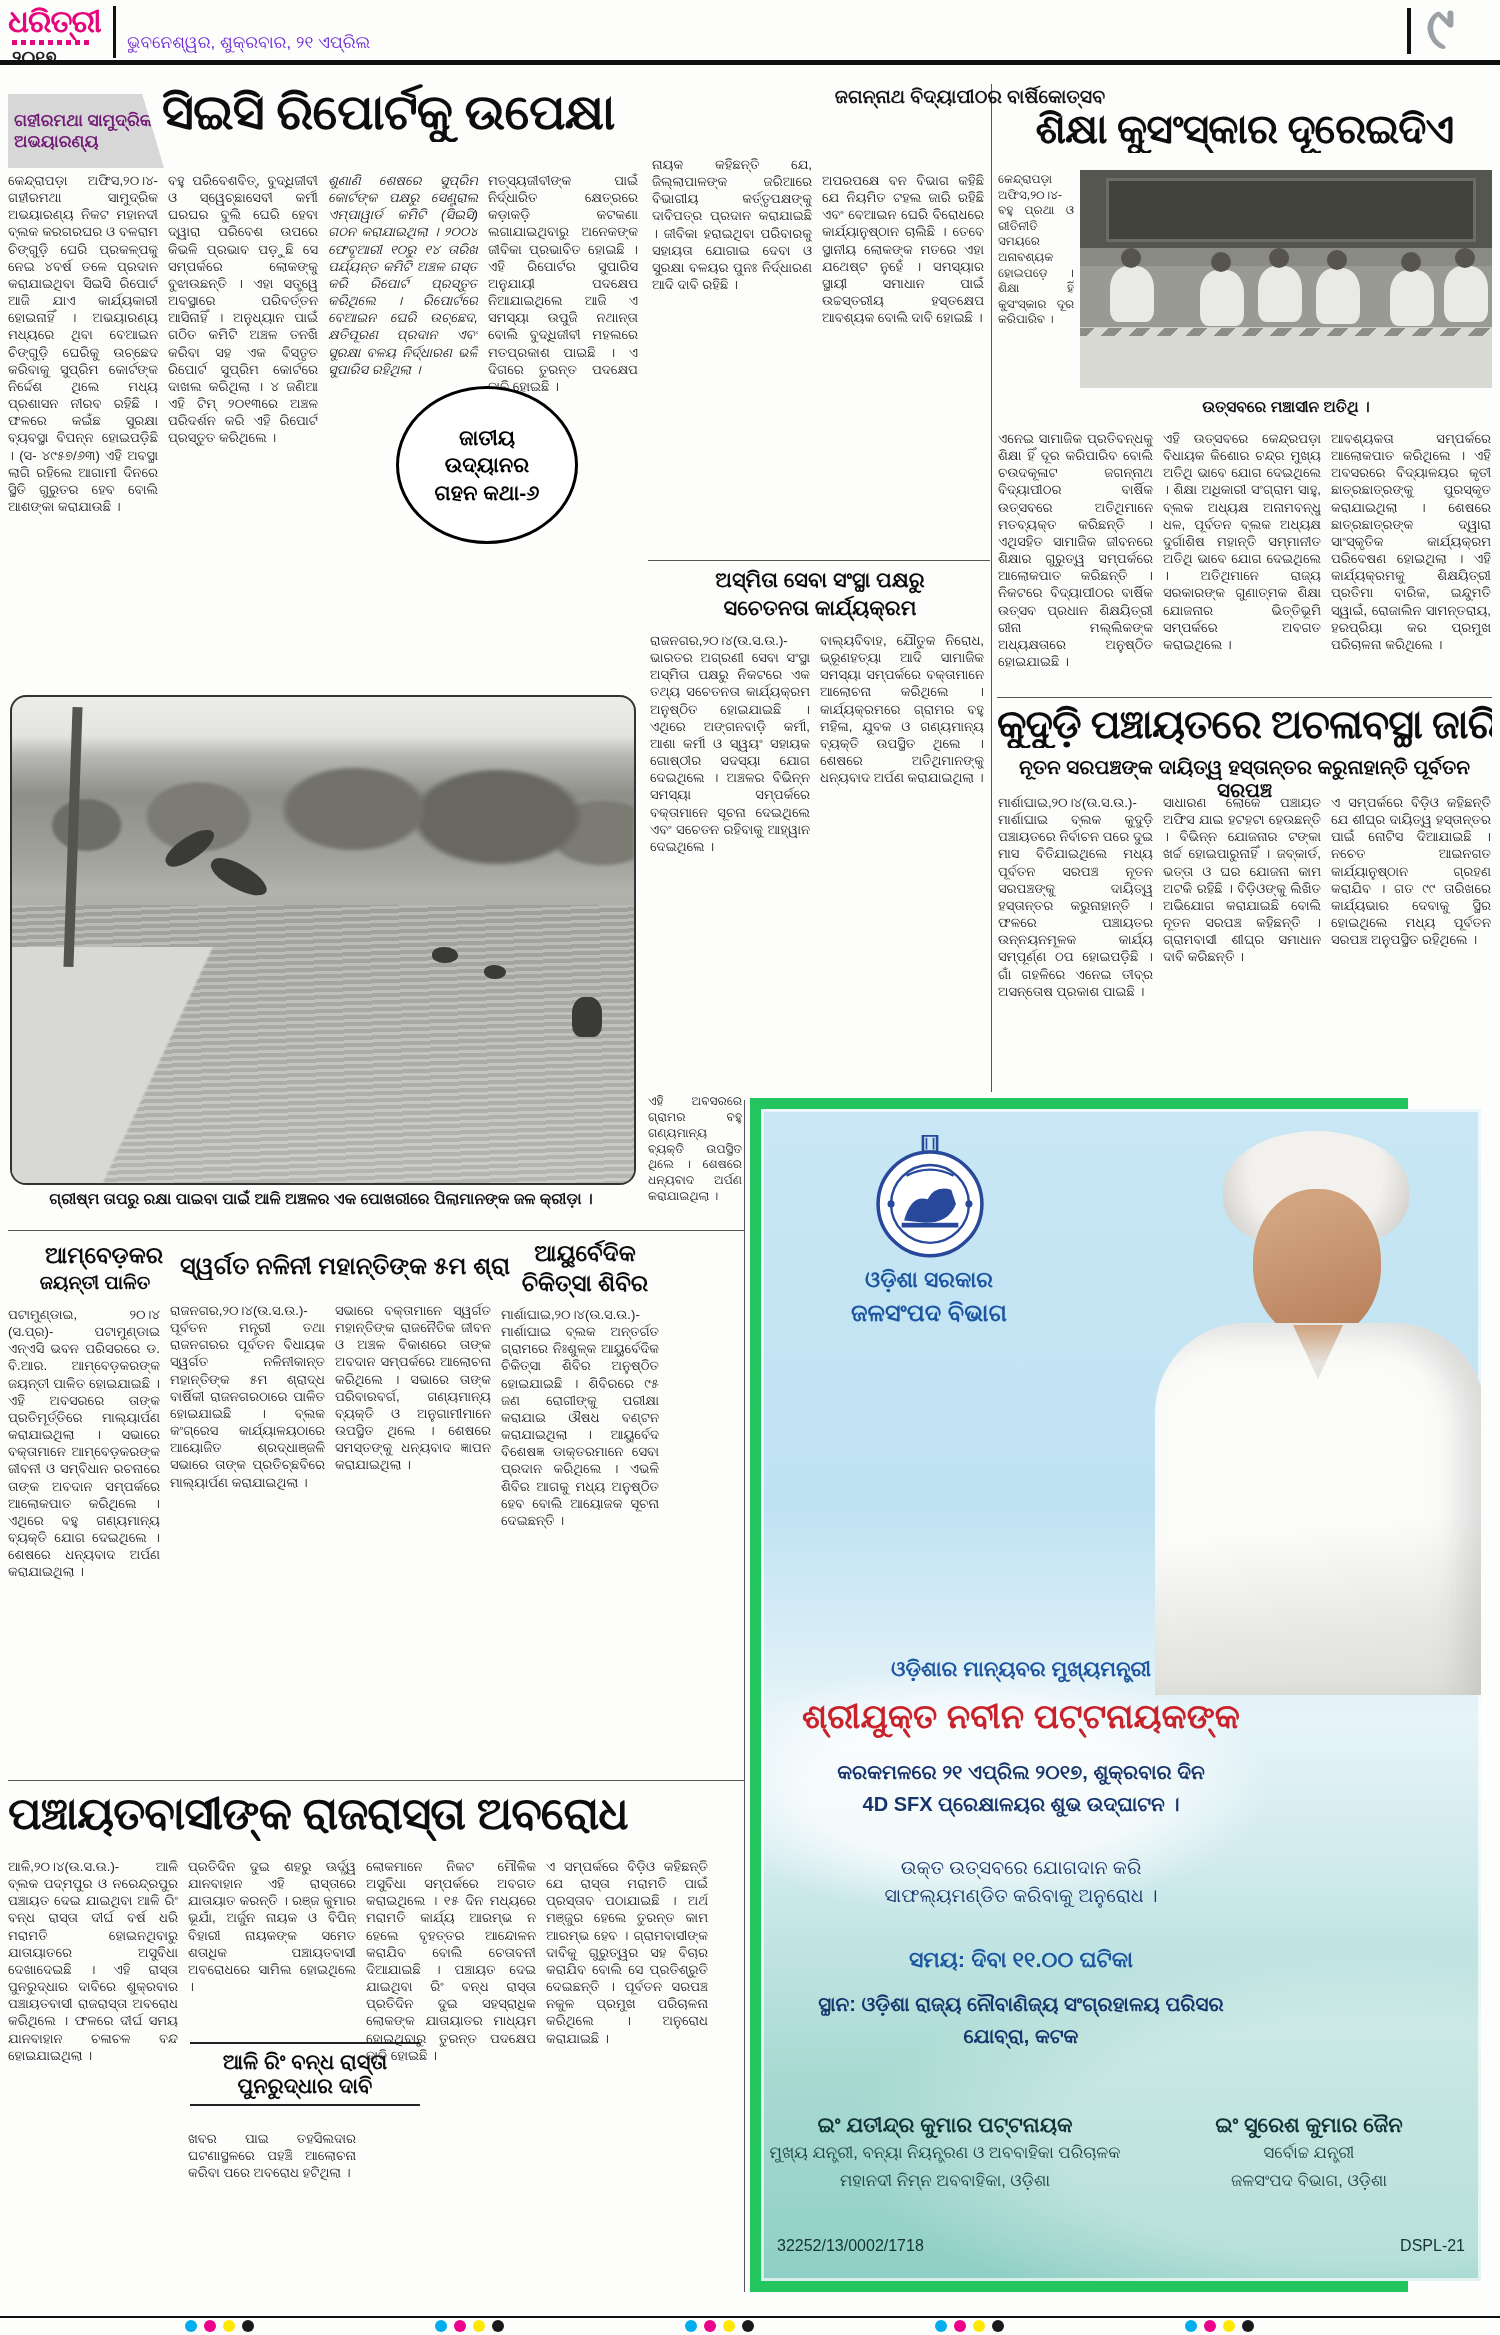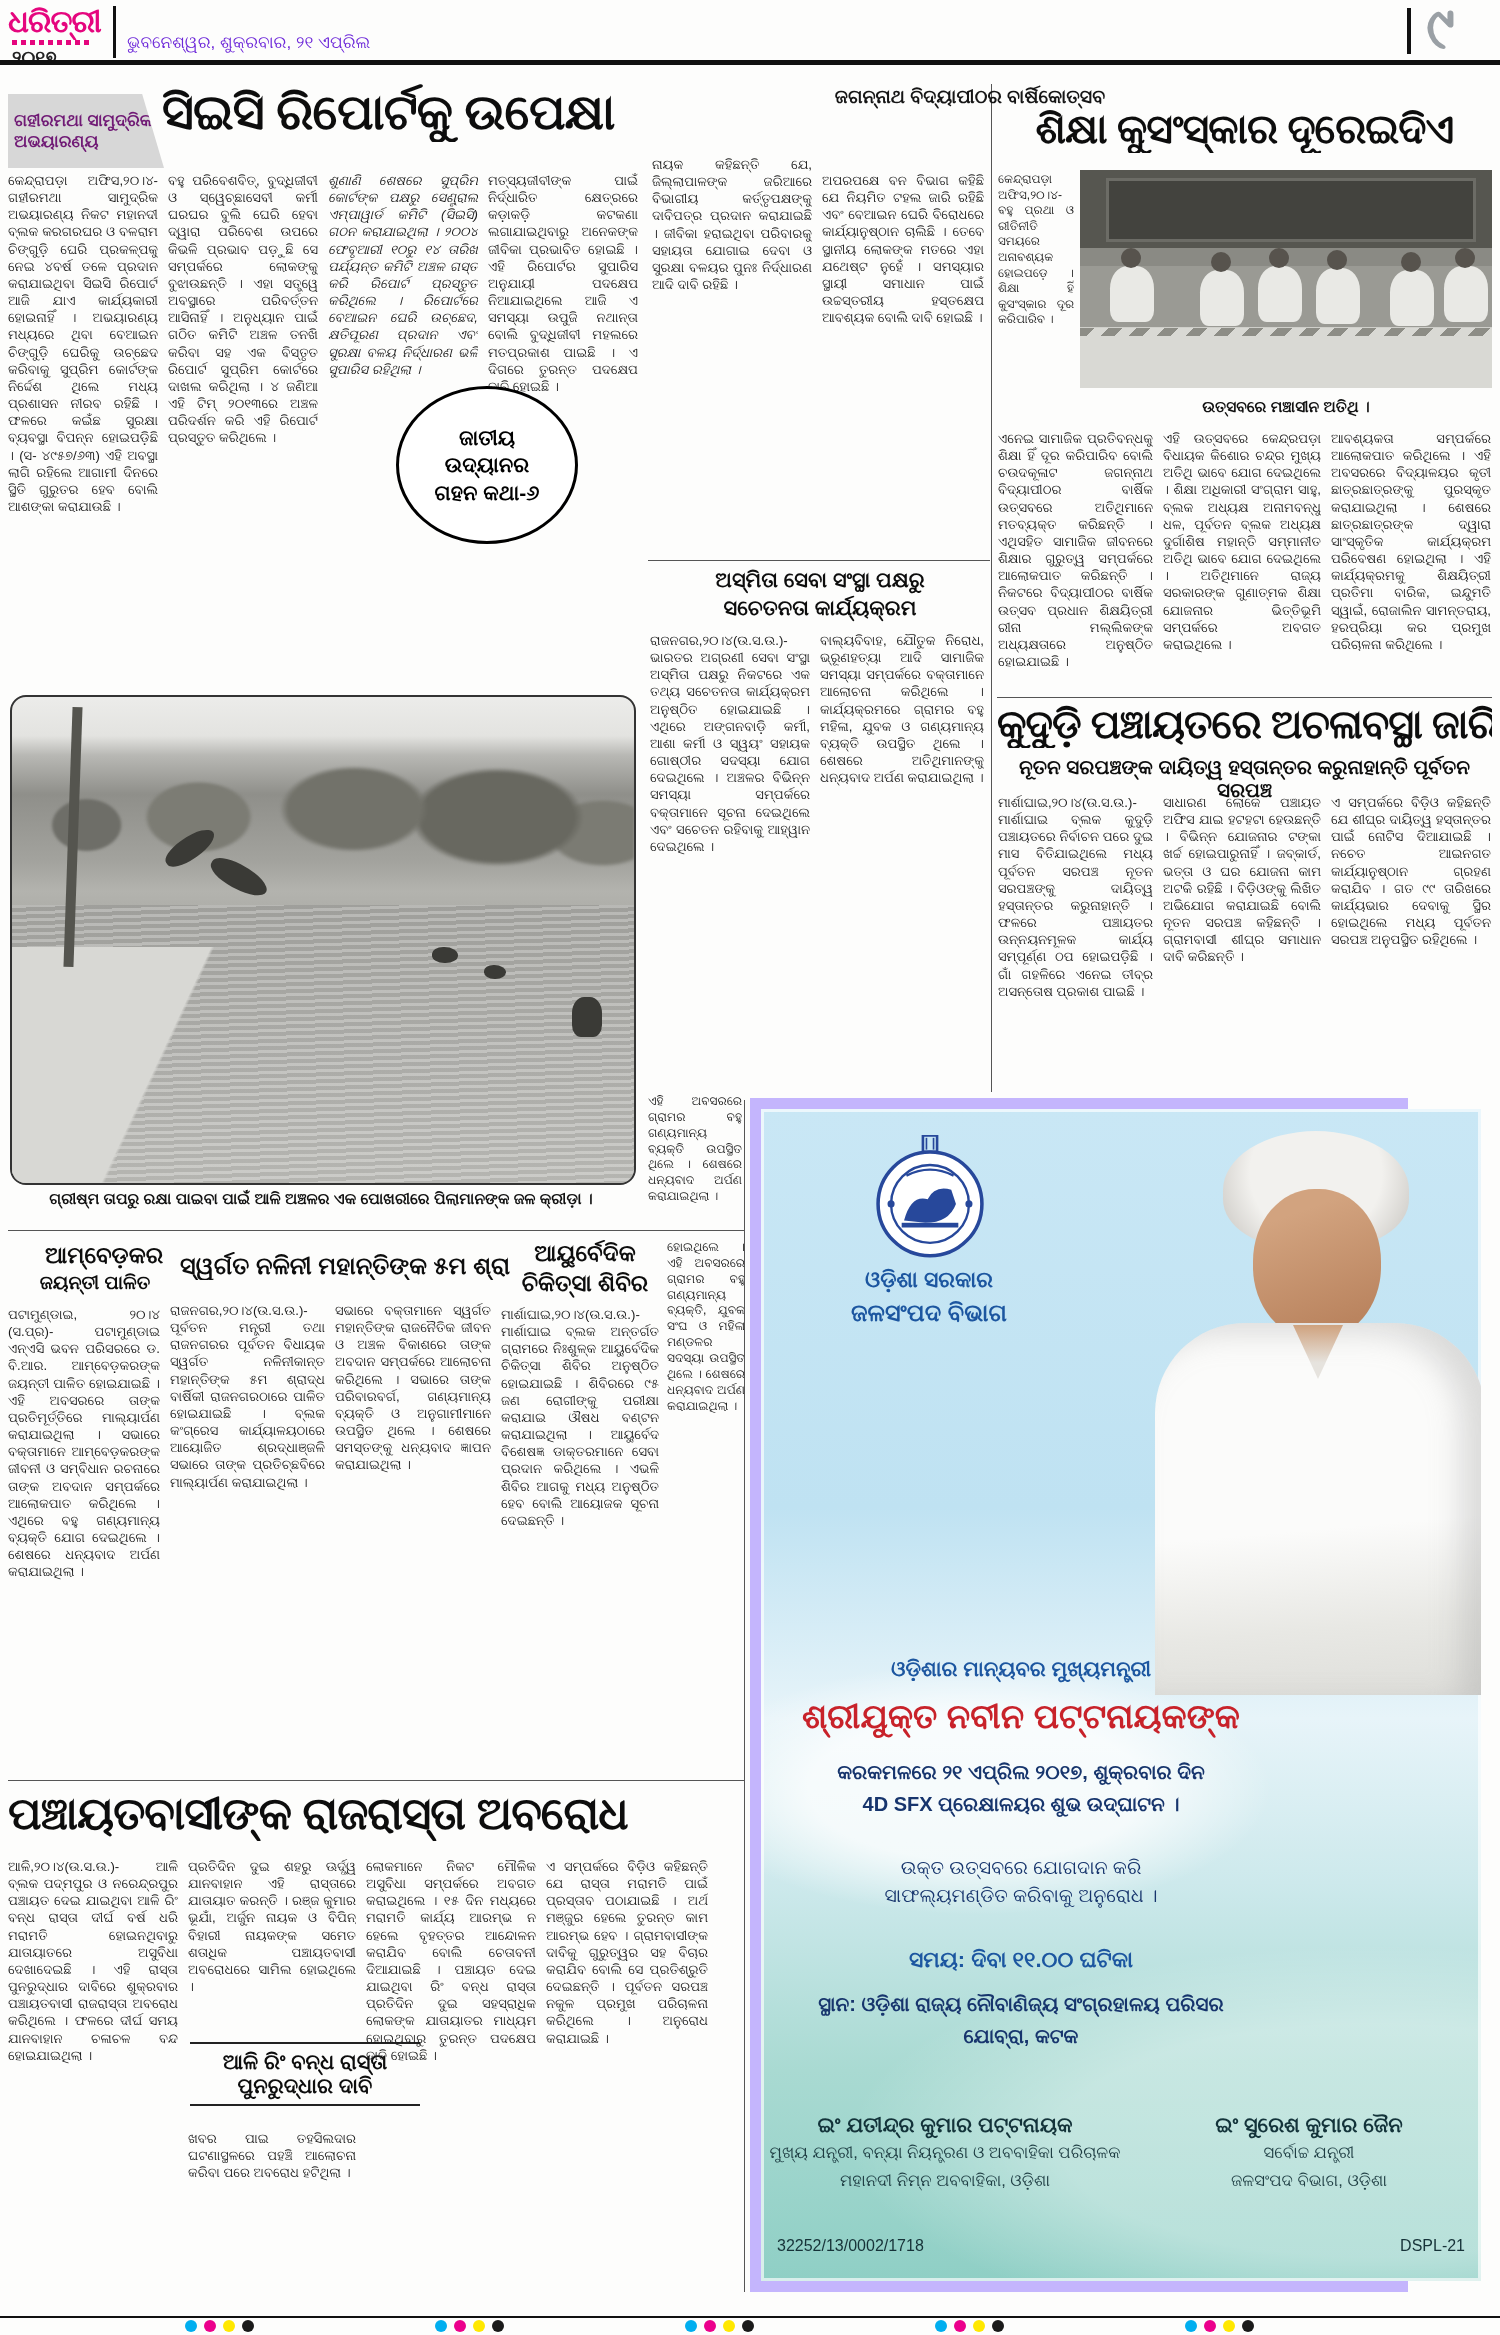--- a/index.html
+++ b/index.html
@@ -57,21 +57,21 @@
       background:linear-gradient(180deg,#565650 0 36%,#8a8a84 36% 44%,#9a9a94 44% 72%,#cfcfca 72% 100%);}
   .banner-photo .banner{position:absolute;left:26px;top:8px;width:370px;height:64px;
       background:#43433e;box-shadow:inset 0 0 0 3px #6c6c66;}
   .banner-photo .tablecloth{position:absolute;left:0;bottom:0;width:100%;height:52px;
       background:#d9d9d4;}
   .banner-photo .zigzag{position:absolute;left:0;bottom:44px;width:100%;height:16px;
       background:repeating-linear-gradient(135deg,#8d8d86 0 10px,#d9d9d4 10px 20px);}
   .person{position:absolute;width:44px;height:56px;background:#e9e9e5;border-radius:40% 40% 20% 20%;}
   .person:before{content:"";position:absolute;left:11px;top:-18px;width:20px;height:20px;border-radius:50%;background:#57534d;}
   
-  .ad-box{left:750px;top:1098px;width:658px;height:1194px;background:#c4b5fd;padding:0;}
+  .ad-box{left:750px;top:1098px;width:658px;height:1194px;background:#22c55e;padding:0;}
   .ad-inner{position:absolute;left:11px;top:11px;width:720px;height:1172px;
       background:
         radial-gradient(420px 180px at 30% 58%,rgba(255,255,255,.75) 0 40%,transparent 70%),
         radial-gradient(700px 260px at 85% 88%,rgba(255,255,255,.35) 0 45%,transparent 75%),
         linear-gradient(180deg,#c9e7f5 0%,#bfe2f2 34%,#e7f4f9 52%,#cde9ec 66%,#a9dad2 82%,#8fcfc5 100%);
       box-shadow:inset 0 0 0 3px rgba(255,255,255,.65);overflow:hidden;}
   .ad-t{position:absolute;text-align:center;}
   .blue{color:#1c56a0;} .navy{color:#17356d;} .red{color:#c8222a;}
   .cm-portrait{position:absolute;left:390px;top:6px;width:330px;height:580px;overflow:hidden;}
   .cm-hair{position:absolute;left:72px;top:16px;width:186px;height:118px;border-radius:50% 50% 42% 42%;
@@ -181,21 +181,20 @@
   <div class="col" style="left:8px;top:1306px;width:152px;height:466px;">ପଟାମୁଣ୍ଡାଇ, ୨୦।୪ (ସ.ପ୍ର)- ପଟାମୁଣ୍ଡାଇ ଏନ୍‌ଏସି ଭବନ ପରିସରରେ ଡ. ବି.ଆର. ଆମ୍ବେଡ଼କରଙ୍କ ଜୟନ୍ତୀ ପାଳିତ ହୋଇଯାଇଛି । ଏହି ଅବସରରେ ତାଙ୍କ ପ୍ରତିମୂର୍ତ୍ତିରେ ମାଲ୍ୟାର୍ପଣ କରାଯାଇଥିଲା । ସଭାରେ ବକ୍ତାମାନେ ଆମ୍ବେଡ଼କରଙ୍କ ଜୀବନୀ ଓ ସମ୍ବିଧାନ ରଚନାରେ ତାଙ୍କ ଅବଦାନ ସମ୍ପର୍କରେ ଆଲୋକପାତ କରିଥିଲେ । ଏଥିରେ ବହୁ ଗଣ୍ୟମାନ୍ୟ ବ୍ୟକ୍ତି ଯୋଗ ଦେଇଥିଲେ । ଶେଷରେ ଧନ୍ୟବାଦ ଅର୍ପଣ କରାଯାଇଥିଲା ।</div>
 
   <div class="abs subhead" style="left:180px;top:1252px;width:330px;font-size:24px;white-space:nowrap;overflow:hidden;">ସ୍ୱର୍ଗତ ନଳିନୀ ମହାନ୍ତିଙ୍କ ୫ମ ଶ୍ରାଦ୍ଧ ବାର୍ଷିକୀ</div>
   <div class="col" style="left:170px;top:1302px;width:155px;height:470px;">ରାଜନଗର,୨୦।୪(ଉ.ସ.ଉ.)- ପୂର୍ବତନ ମନ୍ତ୍ରୀ ତଥା ରାଜନଗରର ପୂର୍ବତନ ବିଧାୟକ ସ୍ୱର୍ଗତ ନଳିନୀକାନ୍ତ ମହାନ୍ତିଙ୍କ ୫ମ ଶ୍ରାଦ୍ଧ ବାର୍ଷିକୀ ରାଜନଗରଠାରେ ପାଳିତ ହୋଇଯାଇଛି । ବ୍ଲକ କଂଗ୍ରେସ କାର୍ଯ୍ୟାଳୟଠାରେ ଆୟୋଜିତ ଶ୍ରଦ୍ଧାଞ୍ଜଳି ସଭାରେ ତାଙ୍କ ପ୍ରତିଚ୍ଛବିରେ ମାଲ୍ୟାର୍ପଣ କରାଯାଇଥିଲା ।</div>
   <div class="col" style="left:335px;top:1302px;width:156px;height:470px;">ସଭାରେ ବକ୍ତାମାନେ ସ୍ୱର୍ଗତ ମହାନ୍ତିଙ୍କ ରାଜନୈତିକ ଜୀବନ ଓ ଅଞ୍ଚଳ ବିକାଶରେ ତାଙ୍କ ଅବଦାନ ସମ୍ପର୍କରେ ଆଲୋଚନା କରିଥିଲେ । ସଭାରେ ତାଙ୍କ ପରିବାରବର୍ଗ, ଗଣ୍ୟମାନ୍ୟ ବ୍ୟକ୍ତି ଓ ଅନୁଗାମୀମାନେ ଉପସ୍ଥିତ ଥିଲେ । ଶେଷରେ ସମସ୍ତଙ୍କୁ ଧନ୍ୟବାଦ ଜ୍ଞାପନ କରାଯାଇଥିଲା ।</div>
 
   <div class="abs subhead" style="left:505px;top:1240px;width:160px;font-size:23px;">ଆୟୁର୍ବେଦିକ</div>
   <div class="abs subhead" style="left:505px;top:1270px;width:160px;font-size:23px;">ଚିକିତ୍ସା ଶିବିର</div>
   <div class="col" style="left:501px;top:1306px;width:158px;height:466px;">ମାର୍ଶାଘାଇ,୨୦।୪(ଉ.ସ.ଉ.)- ମାର୍ଶାଘାଇ ବ୍ଲକ ଅନ୍ତର୍ଗତ ଗ୍ରାମରେ ନିଃଶୁଳ୍କ ଆୟୁର୍ବେଦିକ ଚିକିତ୍ସା ଶିବିର ଅନୁଷ୍ଠିତ ହୋଇଯାଇଛି । ଶିବିରରେ ୯୫ ଜଣ ରୋଗୀଙ୍କୁ ପରୀକ୍ଷା କରାଯାଇ ଔଷଧ ବଣ୍ଟନ କରାଯାଇଥିଲା । ଆୟୁର୍ବେଦ ବିଶେଷଜ୍ଞ ଡାକ୍ତରମାନେ ସେବା ପ୍ରଦାନ କରିଥିଲେ । ଏଭଳି ଶିବିର ଆଗକୁ ମଧ୍ୟ ଅନୁଷ୍ଠିତ ହେବ ବୋଲି ଆୟୋଜକ ସୂଚନା ଦେଇଛନ୍ତି ।</div>
 
-  <div class="col" style="left:667px;top:1240px;width:78px;height:532px;font-size:12.2px;">ହୋଇଥିଲେ । ଏହି ଅବସରରେ ଗ୍ରାମର ବହୁ ଗଣ୍ୟମାନ୍ୟ ବ୍ୟକ୍ତି, ଯୁବକ ସଂଘ ଓ ମହିଳା ମଣ୍ଡଳର ସଦସ୍ୟା ଉପସ୍ଥିତ ଥିଲେ । ଶେଷରେ ଧନ୍ୟବାଦ ଅର୍ପଣ କରାଯାଇଥିଲା ।</div>
 
   <div class="abs hrule" style="left:8px;top:1780px;width:737px;"></div>
   <div class="abs headline-xl" style="left:8px;top:1788px;width:700px;font-size:45px;">ପଞ୍ଚାୟତବାସୀଙ୍କ ରାଜରାସ୍ତା ଅବରୋଧ</div>
 
   <div class="col" style="left:8px;top:1858px;width:170px;height:434px;">ଆଳି,୨୦।୪(ଉ.ସ.ଉ.)- ଆଳି ବ୍ଲକ ପଦ୍ମପୁର ଓ ନରେନ୍ଦ୍ରପୁର ପଞ୍ଚାୟତ ଦେଇ ଯାଇଥିବା ଆଳି ରିଂ ବନ୍ଧ ରାସ୍ତା ଦୀର୍ଘ ବର୍ଷ ଧରି ମରାମତି ହୋଇନଥିବାରୁ ଯାତାୟାତରେ ଅସୁବିଧା ଦେଖାଦେଇଛି । ଏହି ରାସ୍ତା ପୁନରୁଦ୍ଧାର ଦାବିରେ ଶୁକ୍ରବାର ପଞ୍ଚାୟତବାସୀ ରାଜରାସ୍ତା ଅବରୋଧ କରିଥିଲେ । ଫଳରେ ଦୀର୍ଘ ସମୟ ଯାନବାହାନ ଚଳାଚଳ ବନ୍ଦ ହୋଇଯାଇଥିଲା ।</div>
   <div class="col" style="left:188px;top:1858px;width:168px;height:176px;">ପ୍ରତିଦିନ ଦୁଇ ଶହରୁ ଊର୍ଦ୍ଧ୍ୱ ଯାନବାହାନ ଏହି ରାସ୍ତାରେ ଯାତାୟାତ କରନ୍ତି । ରଞ୍ଜ କୁମାର ଭୂଯାଁ, ଅର୍ଜୁନ ନାୟକ ଓ ବିପିନ୍ ବିହାରୀ ନାୟକଙ୍କ ସମେତ ଶତାଧିକ ପଞ୍ଚାୟତବାସୀ ଅବରୋଧରେ ସାମିଲ ହୋଇଥିଲେ ।</div>
   <div class="abs" style="left:190px;top:2042px;width:230px;border-top:2px solid #222;border-bottom:2px solid #222;padding:6px 0;">
     <div class="subhead" style="font-size:21px;">ଆଳି ରିଂ ବନ୍ଧ ରାସ୍ତା</div>
     <div class="subhead" style="font-size:21px;">ପୁନରୁଦ୍ଧାର ଦାବି</div>
   </div>

